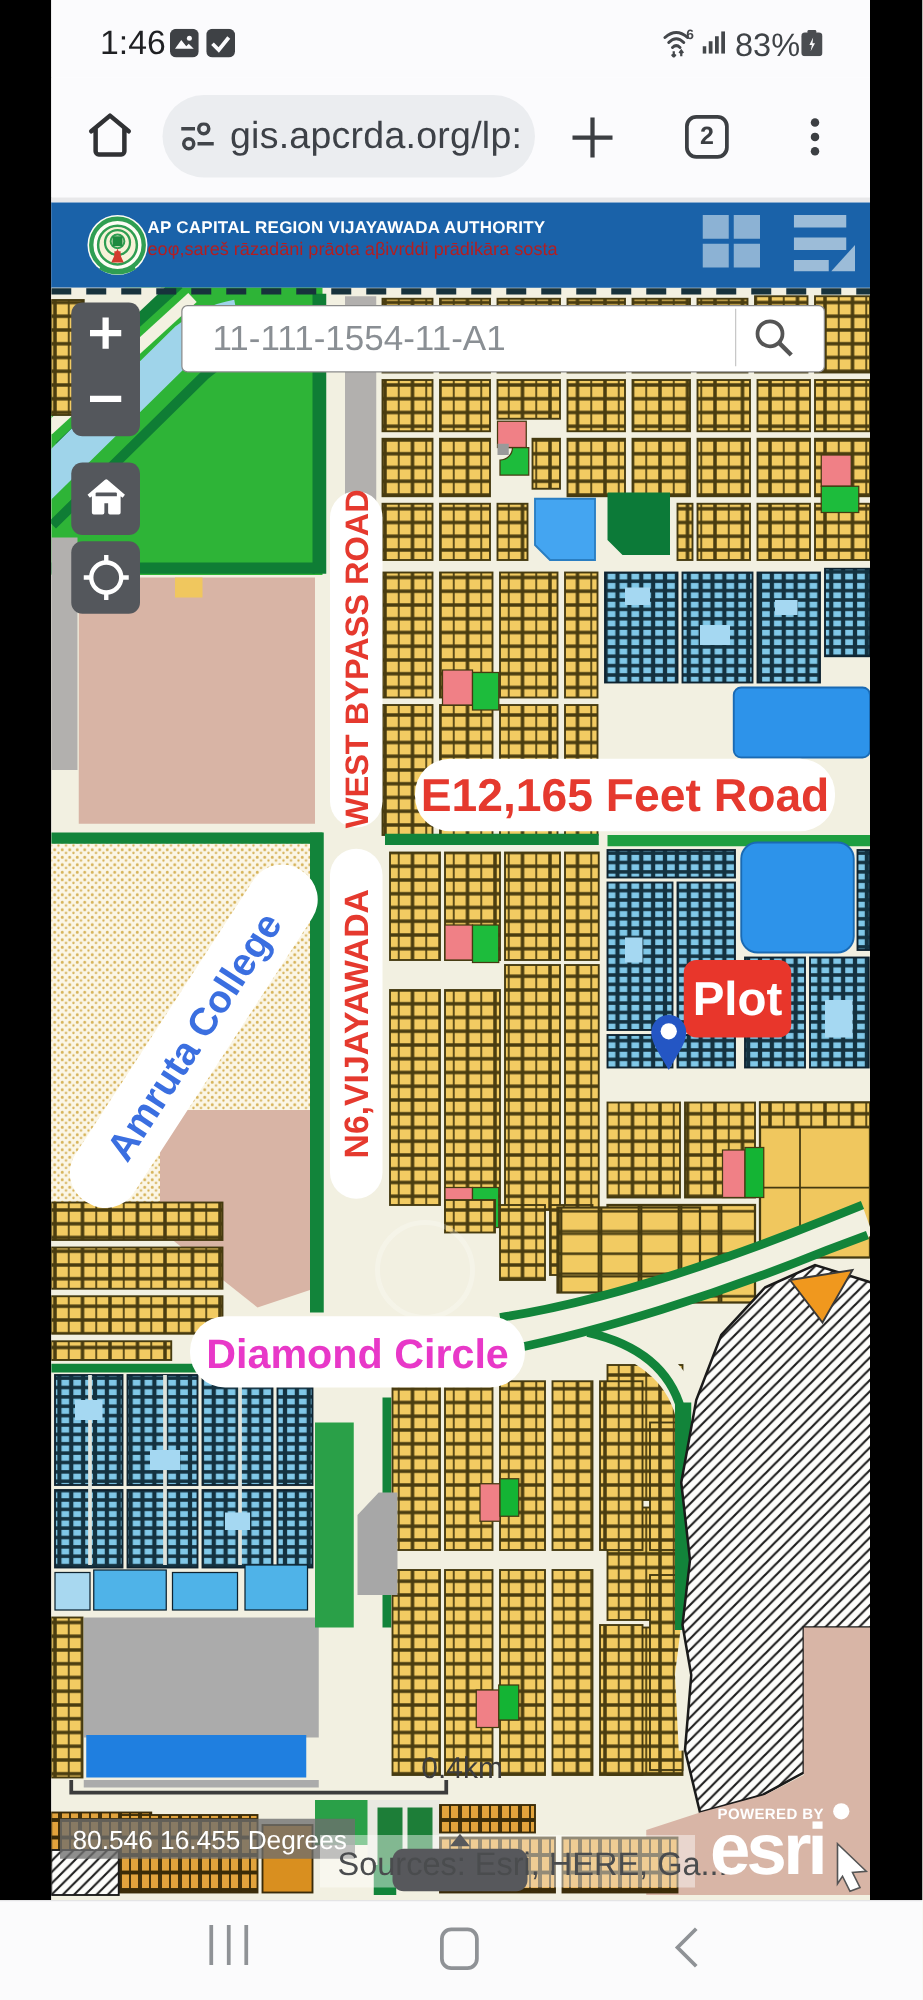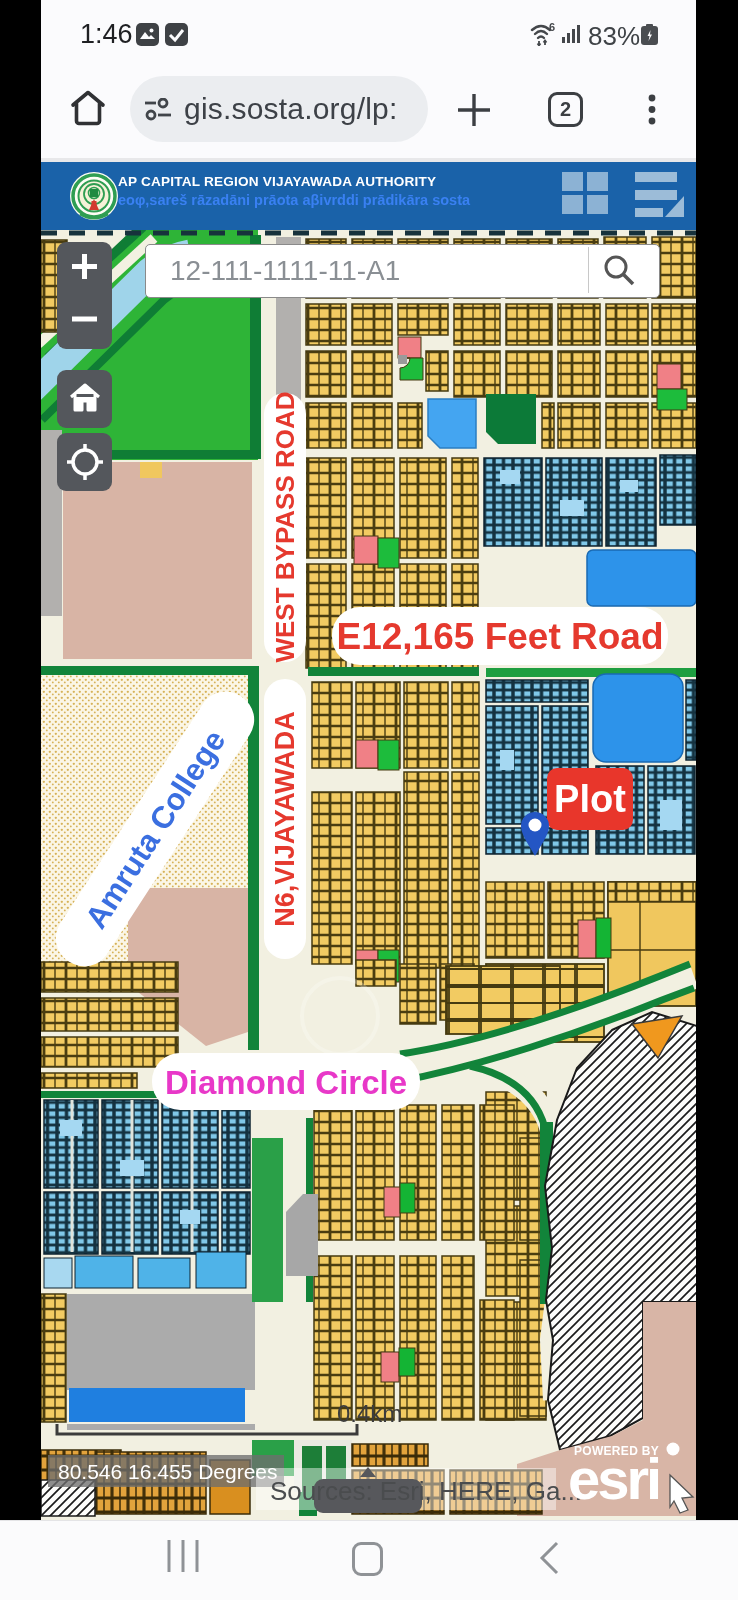--- a/index.html
+++ b/index.html
@@ -66,21 +66,21 @@
 
 <svg class="abs" style="left:144px;top:98px;" width="30" height="24" viewBox="0 0 30 24">
     <g stroke="#41454a" stroke-width="2.8" fill="none">
       <line x1="1" y1="5" x2="12" y2="5"></line>
       <circle cx="19" cy="5" r="4"></circle>
       <circle cx="7" cy="17" r="4"></circle>
       <line x1="14" y1="17" x2="27" y2="17"></line>
     </g>
   </svg>
 
-<div class="abs" style="left:184px;top:92px;font-size:30px;color:#3d4147;letter-spacing:0.2px;">gis.sosta.org/lp:</div>
+<div class="abs" style="left:184px;top:92px;font-size:30px;color:#3d4147;letter-spacing:0.2px;">gis.apcrda.org/lp:</div>
 
 <svg class="abs" style="left:456px;top:92px;" width="36" height="36">
     <path d="M18 2 V34 M2 18 H34" stroke="#3c3f43" stroke-width="3.4"></path>
   </svg>
 
 <div class="abs" style="left:548px;top:92px;width:29px;height:29px;border:3.4px solid #3c3f43;border-radius:9px;text-align:center;line-height:29px;font-size:20px;font-weight:bold;color:#3c3f43;">2</div>
 
 <svg class="abs" style="left:645px;top:92px;" width="14" height="36">
     <circle cx="7" cy="6" r="3.4" fill="#3c3f43"></circle>
     <circle cx="7" cy="17.5" r="3.4" fill="#3c3f43"></circle>
@@ -98,21 +98,21 @@
     <circle cx="26" cy="24" r="10" fill="none" stroke="#2f9e52" stroke-width="1.8"></circle>
     <circle cx="26" cy="23" r="5.5" fill="none" stroke="#2f9e52" stroke-width="1.6"></circle>
     <rect x="22" y="19" width="8" height="8" fill="#1f8a40"></rect>
     <path d="M26 29 L21 40 L31 40 Z" fill="#d33b2f"></path>
     <rect x="23.5" y="31" width="5" height="6" fill="#d33b2f"></rect>
     <path d="M12 44 Q26 52 40 44" stroke="#2f9e52" stroke-width="3" fill="none"></path>
   </svg>
 
 <div class="abs" style="left:118px;top:174px;font-size:13.6px;font-weight:bold;color:#fff;letter-spacing:0.2px;">AP CAPITAL REGION VIJAYAWADA AUTHORITY</div>
 
-<div class="abs" style="left:118px;top:192px;font-size:14.5px;color:#3b82f6;letter-spacing:0px;font-weight:bold;opacity:.96;">eoφ,sareš rāzadāni prāota aβivrddi prādikāra sosta</div>
+<div class="abs" style="left:118px;top:192px;font-size:14.5px;color:#b91c1c;letter-spacing:0px;font-weight:normal;opacity:.96;">eoφ,sareš rāzadāni prāota aβivrddi prādikāra sosta</div>
 
 <svg class="abs" style="left:562px;top:172px;" width="48" height="46">
     <g fill="#8cb2d4">
       <rect x="0" y="0" width="21" height="19"></rect>
       <rect x="25" y="0" width="21" height="19"></rect>
       <rect x="0" y="23" width="21" height="19"></rect>
       <rect x="25" y="23" width="21" height="19"></rect>
     </g>
   </svg>
 
@@ -505,21 +505,21 @@
 
 <circle cx="673" cy="1449" r="6.5" fill="#ffffff"></circle>
 
 <text x="568" y="1499" font-size="58" font-weight="bold" fill="#ffffff" font-family="Liberation Sans" letter-spacing="-3">esri</text>
 
 <path d="M670 1475 L693 1497 L682 1498 L688 1510 L680 1513 L674 1501 L670 1507 Z" fill="#ffffff" stroke="#555" stroke-width="1.3"></path>
 </svg>
 
 <div class="abs" style="left:145px;top:244px;width:513px;height:52px;background:#fff;border:1.5px solid #8a8a8a;border-radius:5px;"></div>
 
-<div class="abs" style="left:170px;top:255px;font-size:28px;color:#8a8f94;">12-111-1111-11-A1</div>
+<div class="abs" style="left:170px;top:255px;font-size:28px;color:#8a8f94;">11-111-1554-11-A1</div>
 
 <div class="abs" style="left:588px;top:247px;width:1px;height:46px;background:#c8c8c8;"></div>
 
 <svg class="abs" style="left:600px;top:252px;" width="38" height="38" viewBox="0 0 38 38">
     <circle cx="16" cy="15" r="10" fill="none" stroke="#555" stroke-width="3"></circle>
     <line x1="23.5" y1="22.5" x2="33" y2="32" stroke="#555" stroke-width="3.5"></line>
   </svg>
 
 <div class="abs" style="left:57px;top:242px;width:55px;height:107px;background:#54575c;border-radius:9px;"></div>
 <svg class="abs" style="left:57px;top:242px;" width="55" height="107">

